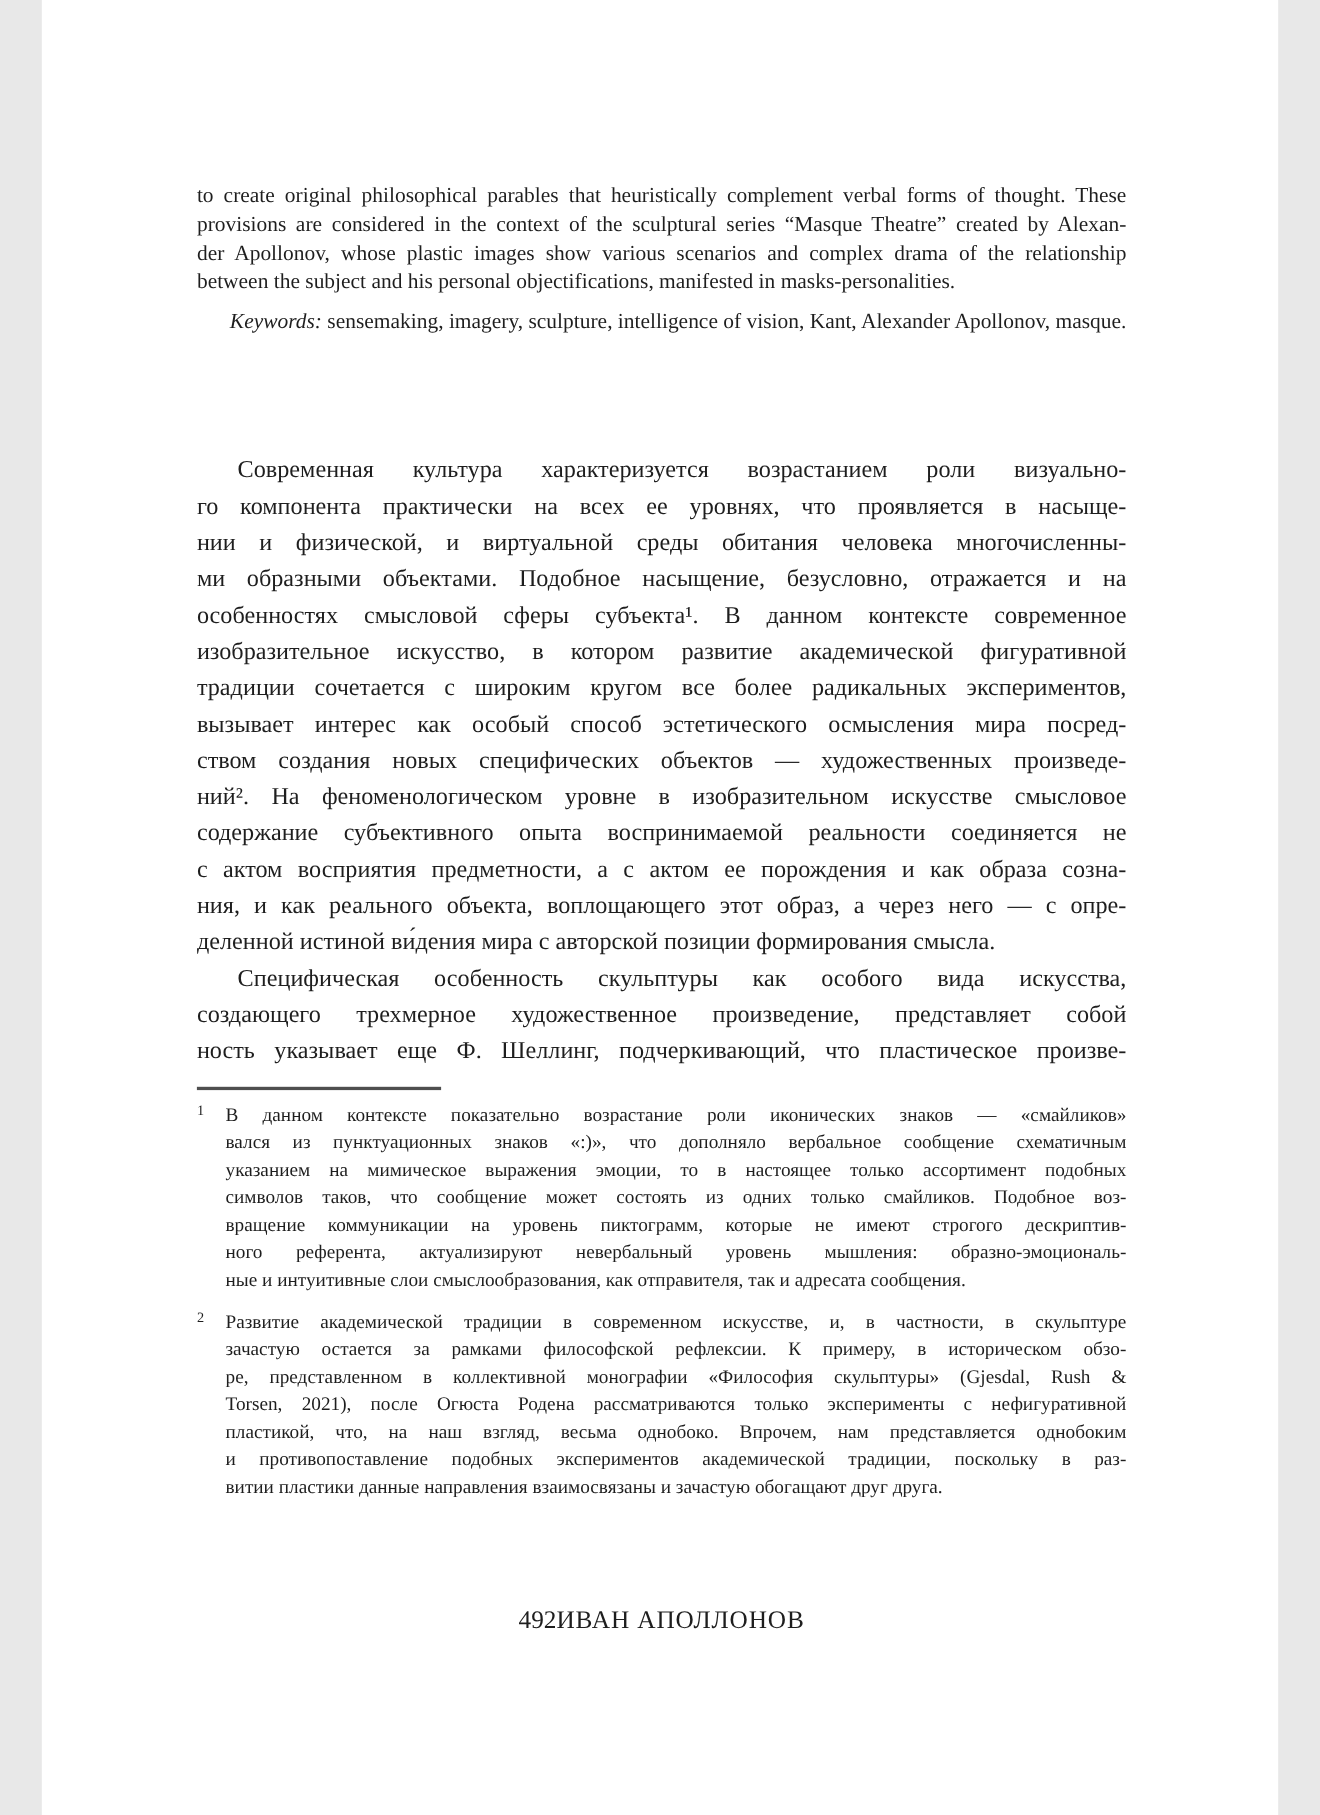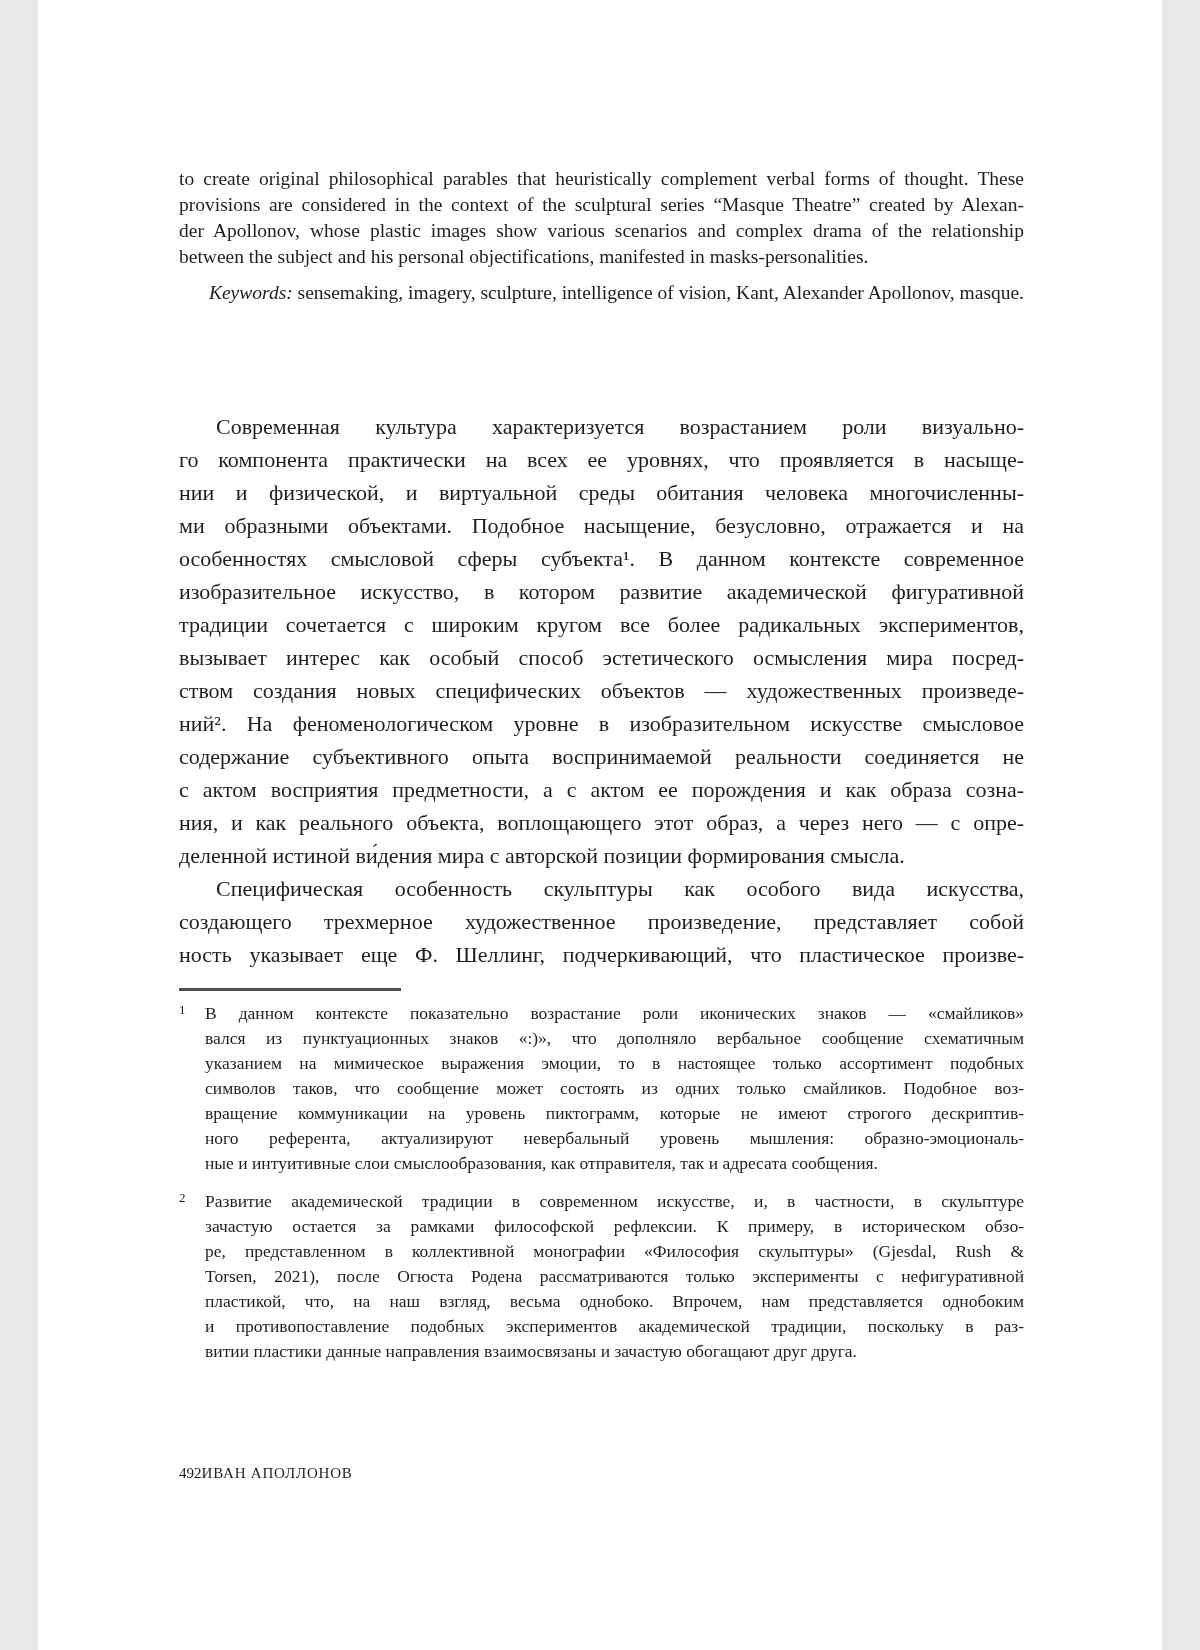--- a/index.html
+++ b/index.html
@@ -66,23 +66,23 @@
   .footnote + .footnote { margin-top: 13px; }
   .fn-marker {
     position: absolute;
     left: 0; top: -4px;
     font-size: 13px;
   }
 
   
   .footer-block {
     left: 141px; top: 1460px; width: 845px;
-    font-size: 15px; line-height: 26px;
+    font-size: 23px; line-height: 26px;
     display: flex;
-    justify-content: flex-start;
+    justify-content: center;
     align-items: baseline;
   }
   .running-author { letter-spacing: 0.8px; }
 </style>
 </head>
 <body>
 
 <div class="page">
 
   <div class="abs abstract-block">

